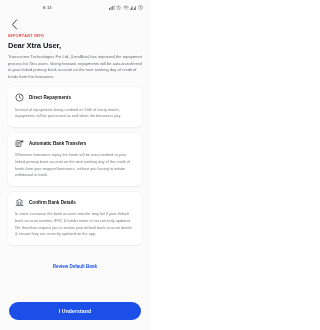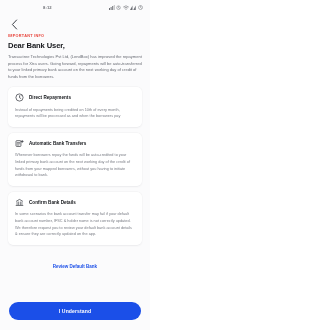--- a/index.html
+++ b/index.html
@@ -189,21 +189,21 @@
     <span class="back-btn">
       <svg width="7" height="11" viewBox="0 0 7 11">
           <path d="M5.6 1L1.4 5.5l4.2 4.5" stroke="#3c3f46" stroke-width="1" fill="none" stroke-linecap="round" stroke-linejoin="round"></path>
         </svg>
     </span>
   </div>
 
   <div class="content">
 
     <div class="kicker">IMPORTANT INFO</div>
-    <div class="title">Dear Bank User,</div>
+    <div class="title">Dear Xtra User,</div>
     <div class="intro">Transactree Technologies Pvt Ltd, (LendBox) has improved the repayment process for Xtra users. Going forward, repayments will be auto-transferred to your linked primary bank account on the next working day of credit of funds from the borrowers.</div>
 
     <div class="card">
       <div class="card-head">
         <span class="card-icon">
           <svg width="9" height="9" viewBox="0 0 14 14">
               <circle cx="7" cy="7" r="5.6" fill="none" stroke="currentColor" stroke-width="1"></circle>
               <path d="M7 4.3v2.9l2 1.3" stroke="currentColor" stroke-width="1" fill="none" stroke-linecap="round"></path>
               <path d="M9.6 3.2l.6 1.5-1.6.3" fill="currentColor"></path>
             </svg>

